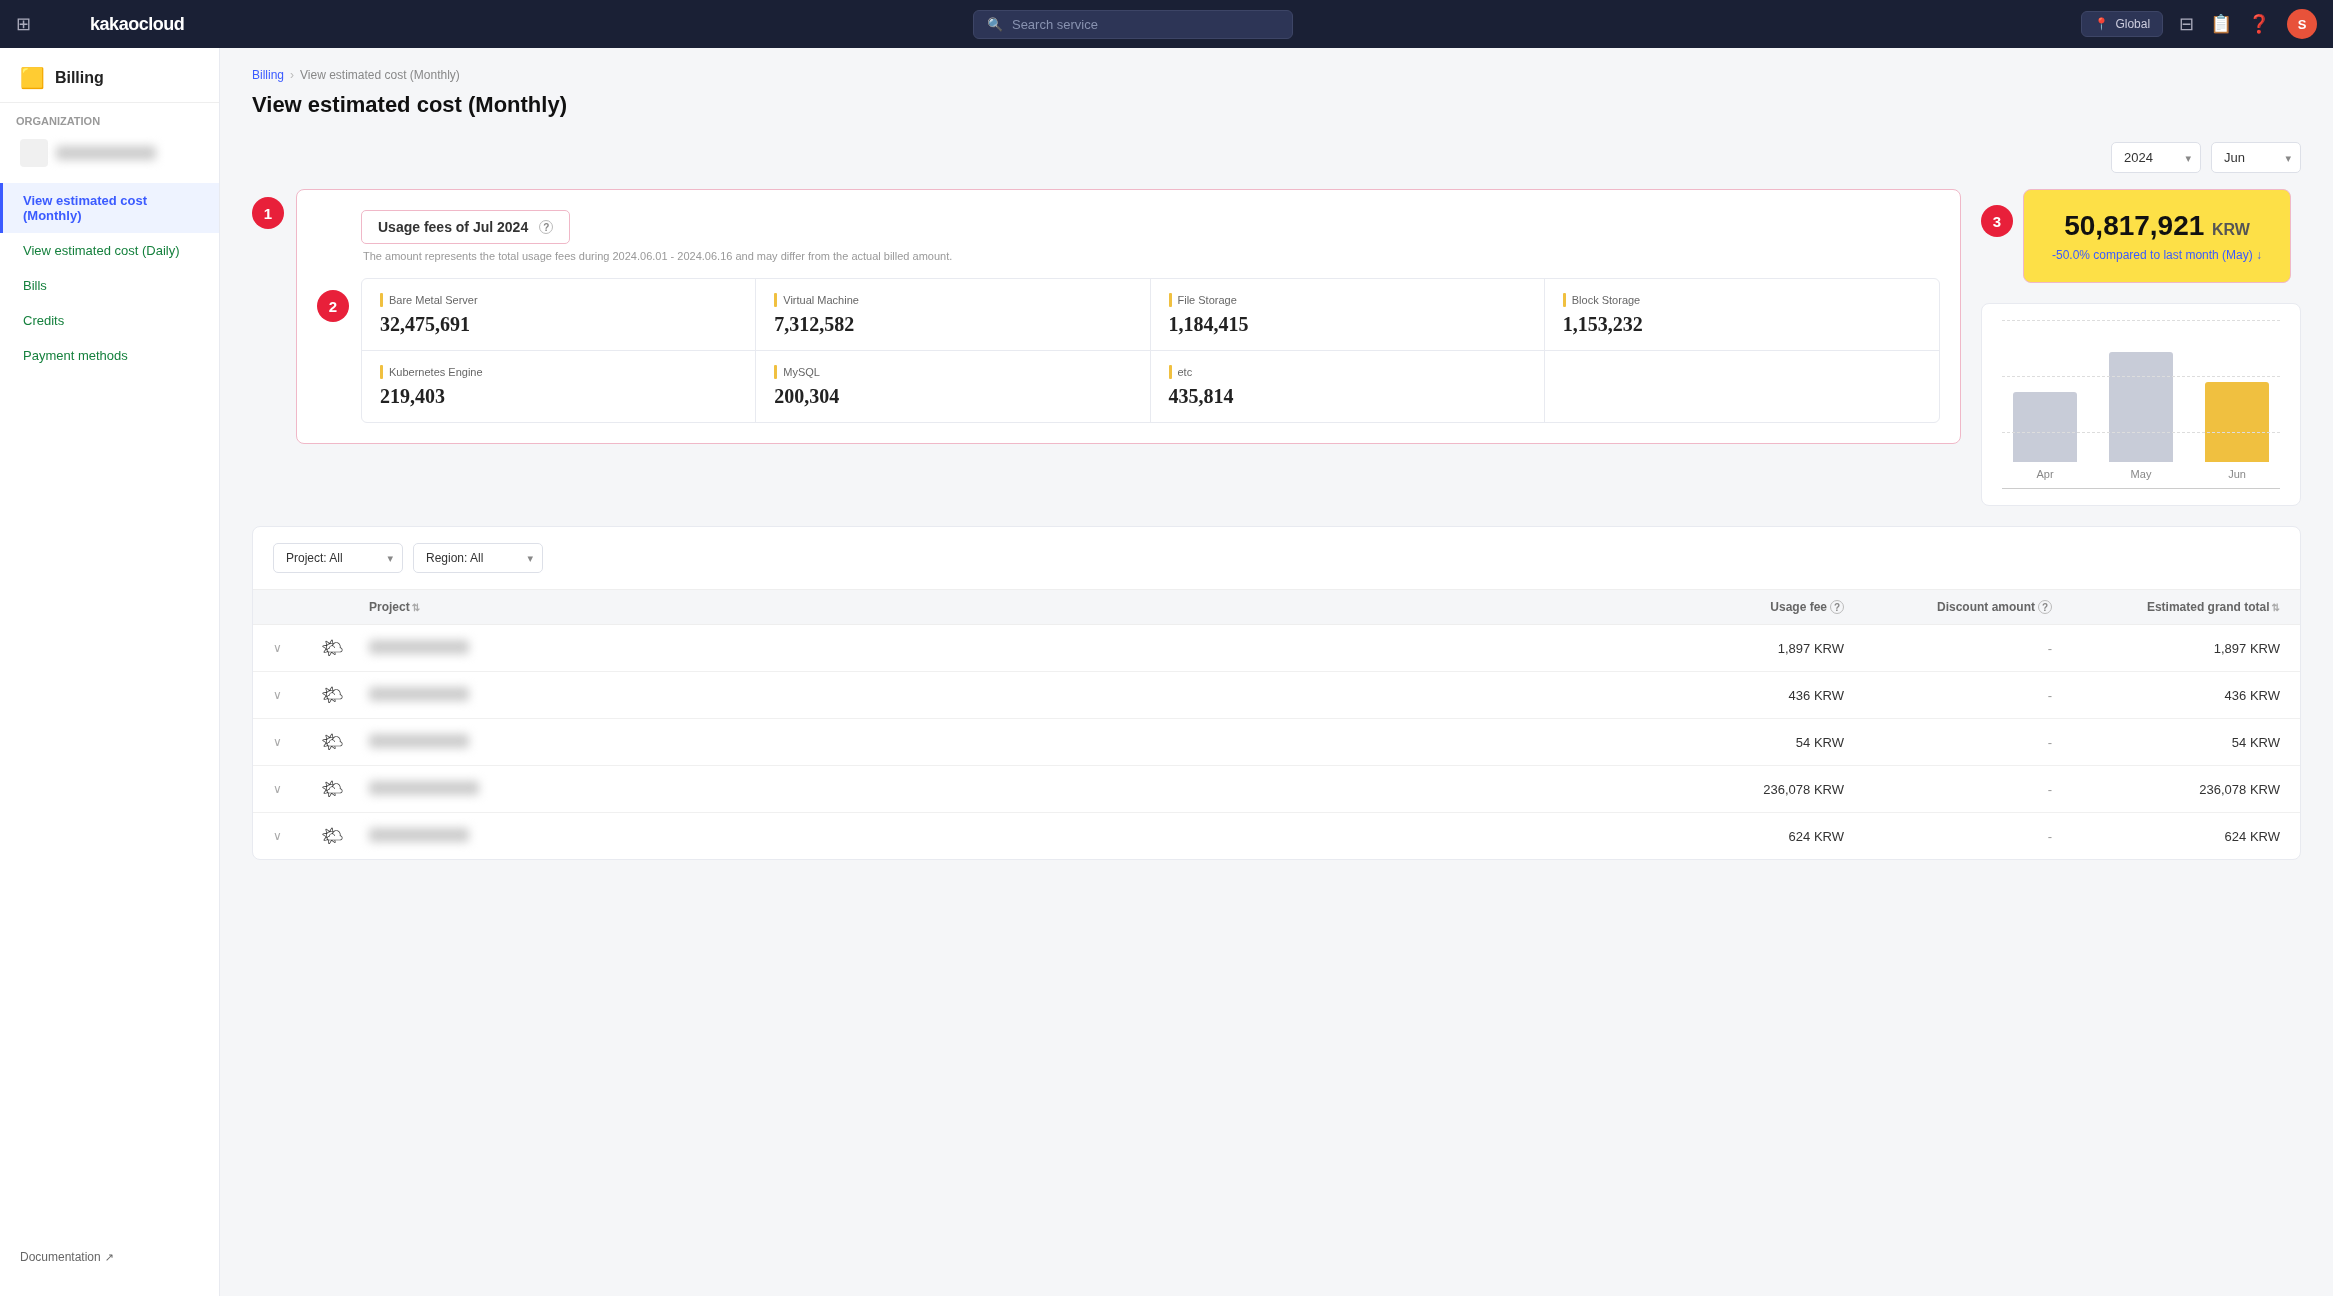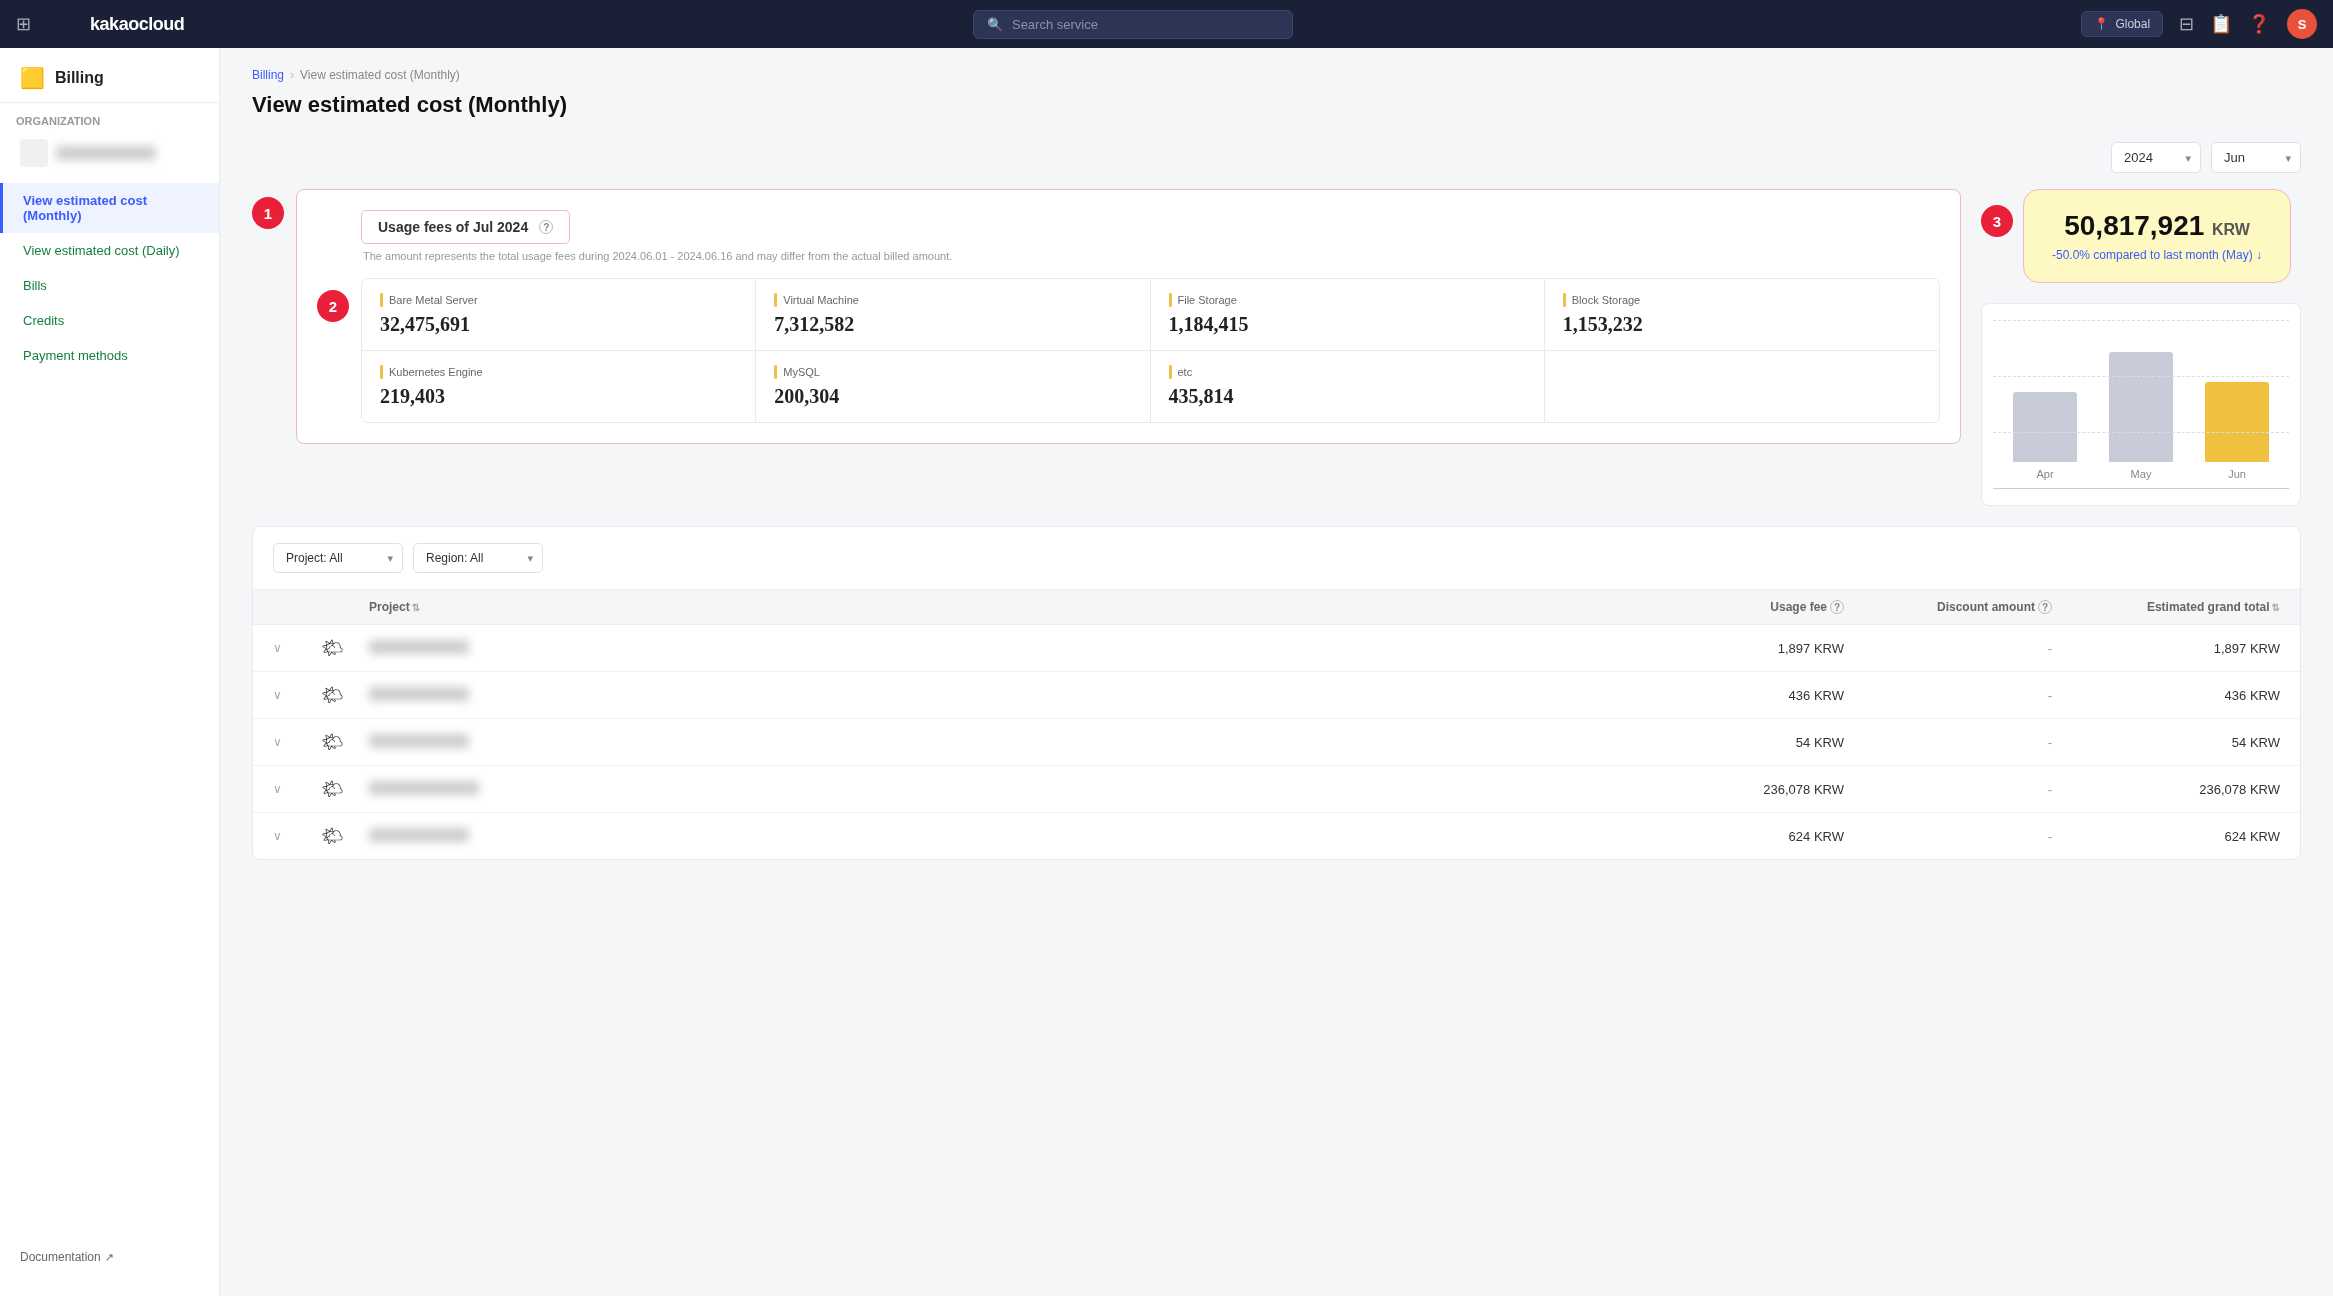--- a/index.html
+++ b/index.html
@@ -185,23 +185,23 @@
     }
     .service-item:nth-child(4n) { border-right: none; }
     .service-item:nth-child(5), .service-item:nth-child(6), .service-item:nth-child(7), .service-item:nth-child(8) { border-bottom: none; }
     .service-name { font-size: 11px; color: #666; margin-bottom: 6px; display: flex; align-items: center; gap: 4px; }
     .service-bar { width: 3px; height: 14px; background: #f0c040; display: inline-block; margin-right: 2px; border-radius: 1px; }
     .service-value { font-size: 20px; font-weight: 700; color: #222; font-family: Liberation Serif, serif; }
 
     
     .amount-card {
       border: 1.5px solid #f0b8c8;
-      border-radius: 16px;
+      border-radius: 8px;
       padding: 20px 28px;
-      background: #fef9c3;
+      background: #fde047;
       text-align: center;
       min-width: 260px;
     }
     .amount-value { font-size: 28px; font-weight: 800; color: #111; }
     .amount-currency { font-size: 16px; font-weight: 600; color: #555; margin-left: 4px; }
     .amount-change { font-size: 12px; color: #3b5bff; margin-top: 6px; }
 
     
     .step-badge {
       width: 32px; height: 32px;
@@ -274,21 +274,20 @@
     .chart-wrapper {
       background: #fff;
       border: 1px solid #e8eaf0;
       border-radius: 8px;
       padding: 16px 20px;
       min-width: 280px;
       height: 100%;
       display: flex;
       flex-direction: column;
       justify-content: center;
-      align-items: center;
     }
 
     .main-content-row {
       display: flex;
       gap: 20px;
       align-items: flex-start;
       margin-bottom: 20px;
     }
     .left-usage-col { flex: 1; }
     .right-side-col { display: flex; flex-direction: column; gap: 20px; flex-shrink: 0; width: 320px; }

